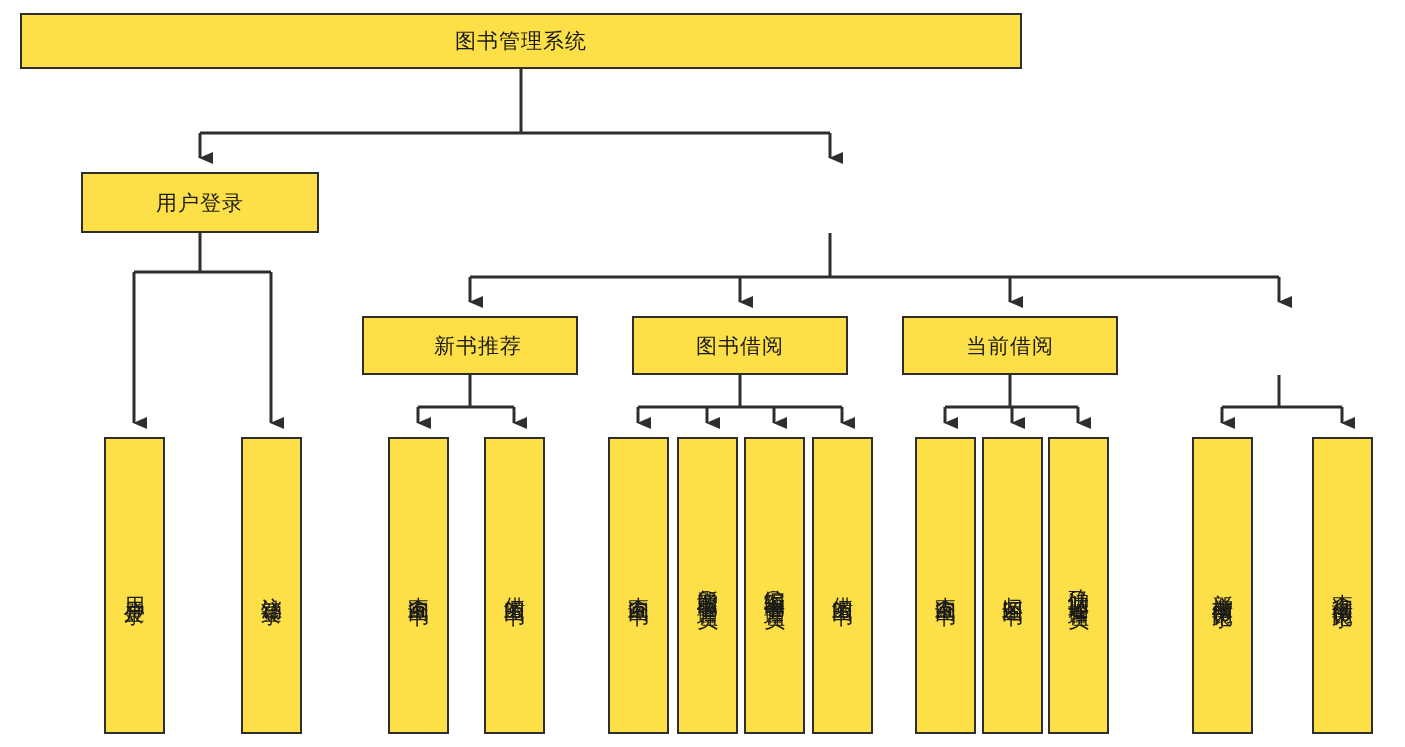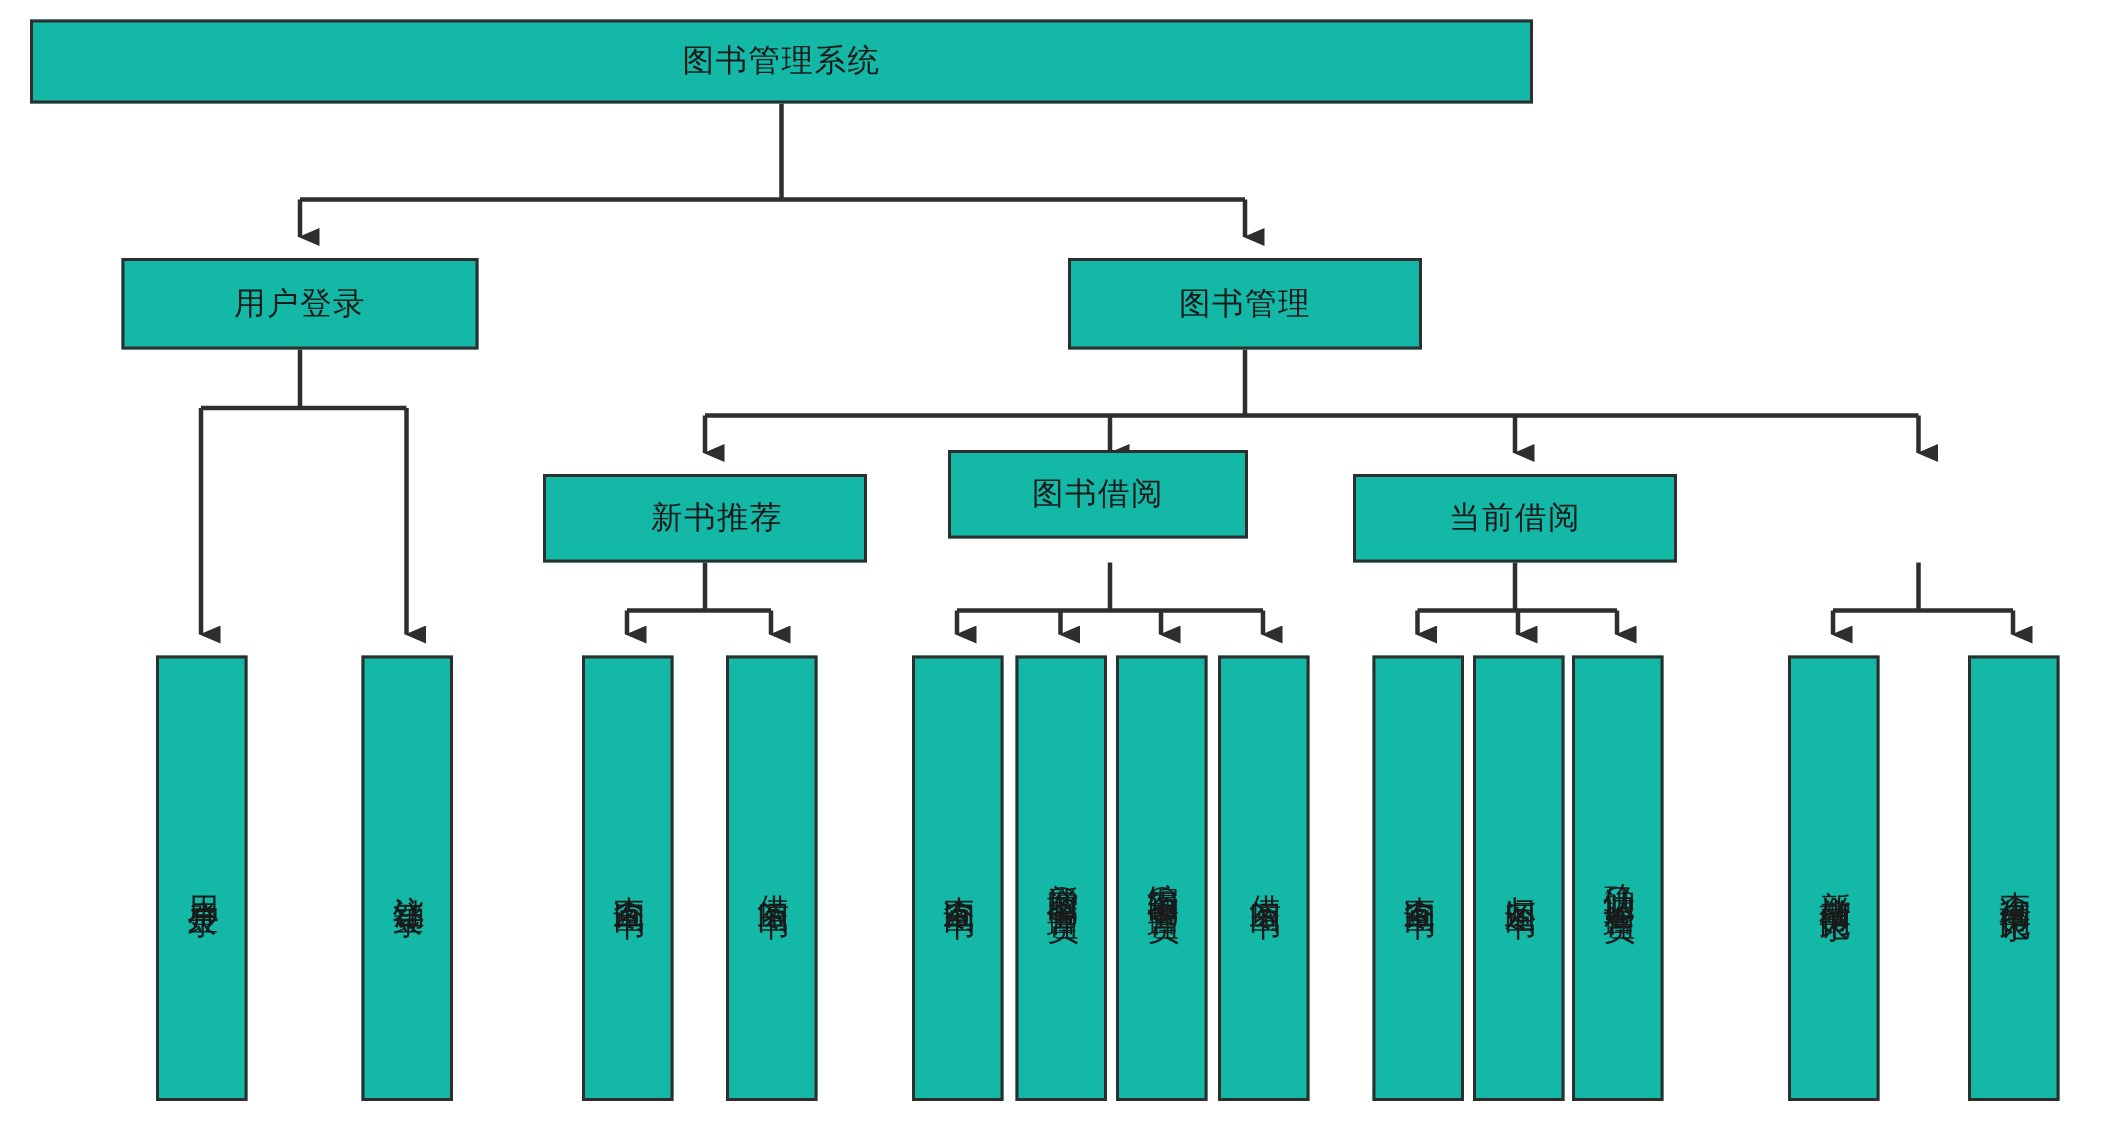--- a/index.html
+++ b/index.html
@@ -21,21 +21,21 @@
     position: absolute;
     left: 0;
     top: 0;
     width: 1405px;
     height: 747px;
   }
   .node {
     position: absolute;
     box-sizing: border-box;
     border: 2px solid #2e2e2e;
-    background: #14b8a6;
+    background: #fde047;
     color: #1a1a1a;
     display: flex;
     align-items: center;
     justify-content: center;
     text-align: center;
   }
   .node.h {
     font-size: 21px;
     letter-spacing: 1px;
     line-height: 1.2;
@@ -110,24 +110,23 @@
       <path d="M 1279 375 L 1279 407"></path>
       <path d="M 1222 407 L 1342 407"></path>
       <path d="M 1222 407 L 1222 423" marker-end="url(#arrow)"></path>
       <path d="M 1342 407 L 1342 423" marker-end="url(#arrow)"></path>
     </g>
   </svg>
 
   <div class="node h" style="left: 20px; top: 13px; width: 1002px; height: 56px;">图书管理系统</div>
 
   <div class="node h" style="left: 81px; top: 172px; width: 238px; height: 61px;">用户登录</div>
-  <div class="node h" style="left: 712px; top: 172px; width: 236px; height: 61px;">图书管理</div>
 
   <div class="node h" style="left: 362px; top: 316px; width: 216px; height: 59px; padding-left: 16px;">新书推荐</div>
-  <div class="node h" style="left: 632px; top: 300px; width: 200px; height: 59px;">图书借阅</div>
+  <div class="node h" style="left: 632px; top: 316px; width: 216px; height: 59px;">图书借阅</div>
   <div class="node h" style="left: 902px; top: 316px; width: 216px; height: 59px;">当前借阅</div>
 
   <div class="node v" style="left: 104px; top: 437px; width: 61px; height: 297px;">用户登录</div>
   <div class="node v" style="left: 241px; top: 437px; width: 61px; height: 297px;">注销登录</div>
   <div class="node v" style="left: 388px; top: 437px; width: 61px; height: 297px;">查询图书</div>
   <div class="node v" style="left: 484px; top: 437px; width: 61px; height: 297px;">借阅图书</div>
   <div class="node v" style="left: 608px; top: 437px; width: 61px; height: 297px;">查询图书</div>
   <div class="node v" style="left: 677px; top: 437px; width: 61px; height: 297px;">新增图书（管理员）</div>
   <div class="node v" style="left: 744px; top: 437px; width: 61px; height: 297px;">编辑图书（管理员）</div>
   <div class="node v" style="left: 812px; top: 437px; width: 61px; height: 297px;">借阅图书</div>

